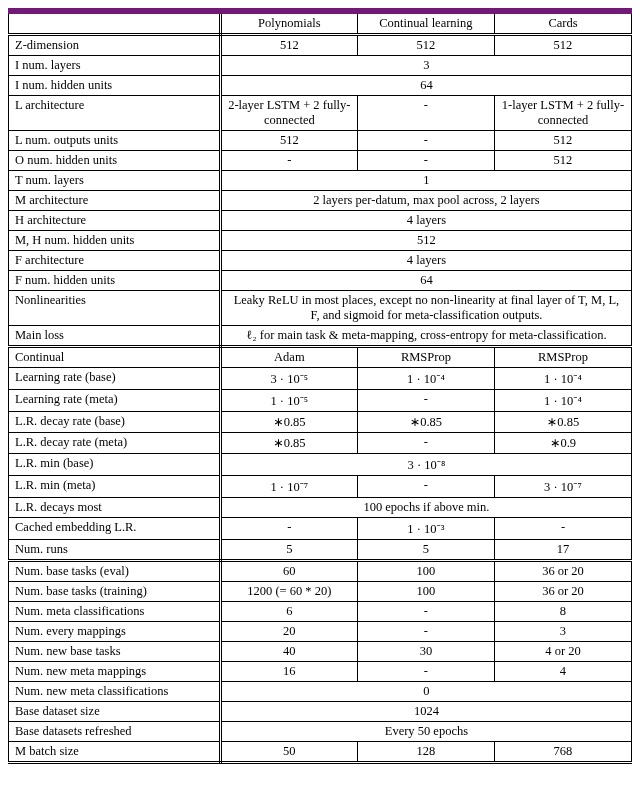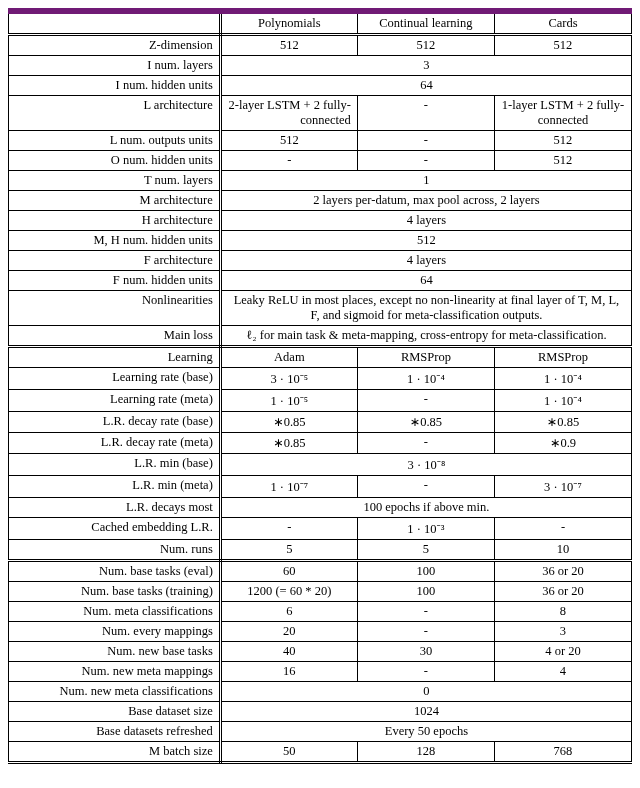--- a/index.html
+++ b/index.html
@@ -17,21 +17,21 @@
   }
   col.label { width: 34%; }
   col.val   { width: 22%; }
   td {
     border: 1px solid #000;
     padding: 2px 6px;
     vertical-align: top;
     word-wrap: break-word;
     font-size: 12.5px;
   }
-  td.lab { text-align: right; }
+  td.lab { text-align: left; }
   td.val { text-align: center; }
   td.span { text-align: center; }
   td.leftspan { text-align: center; }
   tr.dbl-bottom td { border-bottom: 3px double #000; }
   tr.first td { border-top: 6px solid #701a75; }
 
   
   td.lab, td.dlab {
     border-right: 3px double #000;
   }
@@ -67,21 +67,21 @@
   <tr>
     <td class="lab firstcol">I num. layers</td>
     <td class="span" colspan="3">3</td>
   </tr>
   <tr>
     <td class="lab firstcol">I num. hidden units</td>
     <td class="span" colspan="3">64</td>
   </tr>
   <tr>
     <td class="lab firstcol">L architecture</td>
-    <td class="val" style="text-align:right">2-layer LSTM + 2 fully-connected</td>
+    <td class="val" style="text-align:center">2-layer LSTM + 2 fully-connected</td>
     <td class="val">-</td>
     <td class="val" style="text-align:center">1-layer LSTM + 2 fully-connected</td>
   </tr>
   <tr>
     <td class="lab firstcol">L num. outputs units</td>
     <td class="val">512</td>
     <td class="val">-</td>
     <td class="val">512</td>
   </tr>
   <tr>
@@ -117,21 +117,21 @@
   <tr>
     <td class="lab firstcol">Nonlinearities</td>
     <td class="leftspan" colspan="3">Leaky ReLU in most places, except no non-linearity at final layer of T, M, L, F, and sigmoid for meta-classification outputs.</td>
   </tr>
   <tr class="dbl-bottom">
     <td class="lab firstcol">Main loss</td>
     <td class="leftspan" colspan="3">ℓ₂ for main task &amp; meta-mapping, cross-entropy for meta-classification.</td>
   </tr>
 
   <tr>
-    <td class="lab firstcol">Learning</td>
+    <td class="lab firstcol">Continual</td>
     <td class="val">Adam</td>
     <td class="val">RMSProp</td>
     <td class="val">RMSProp</td>
   </tr>
   <tr>
     <td class="lab firstcol">Learning rate (base)</td>
     <td class="val">3 · 10⁻⁵</td>
     <td class="val">1 · 10⁻⁴</td>
     <td class="val">1 · 10⁻⁴</td>
   </tr>
@@ -170,21 +170,21 @@
   <tr>
     <td class="lab firstcol">Cached embedding L.R.</td>
     <td class="val">-</td>
     <td class="val">1 · 10⁻³</td>
     <td class="val">-</td>
   </tr>
   <tr class="dbl-bottom">
     <td class="lab firstcol">Num. runs</td>
     <td class="val">5</td>
     <td class="val">5</td>
-    <td class="val">10</td>
+    <td class="val">17</td>
   </tr>
 
   <tr>
     <td class="lab firstcol">Num. base tasks (eval)</td>
     <td class="val">60</td>
     <td class="val">100</td>
     <td class="val">36 or 20</td>
   </tr>
   <tr>
     <td class="lab firstcol">Num. base tasks (training)</td>

